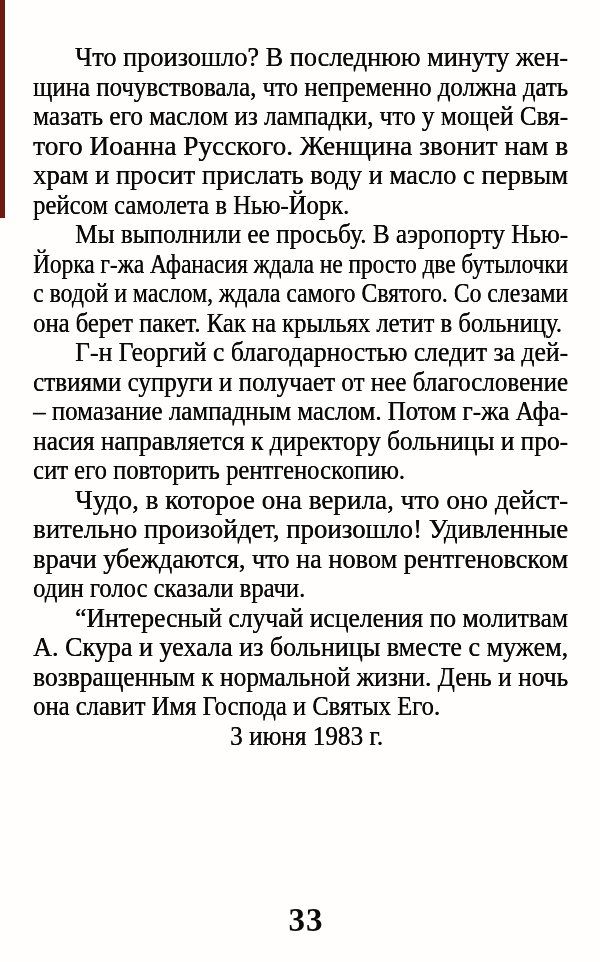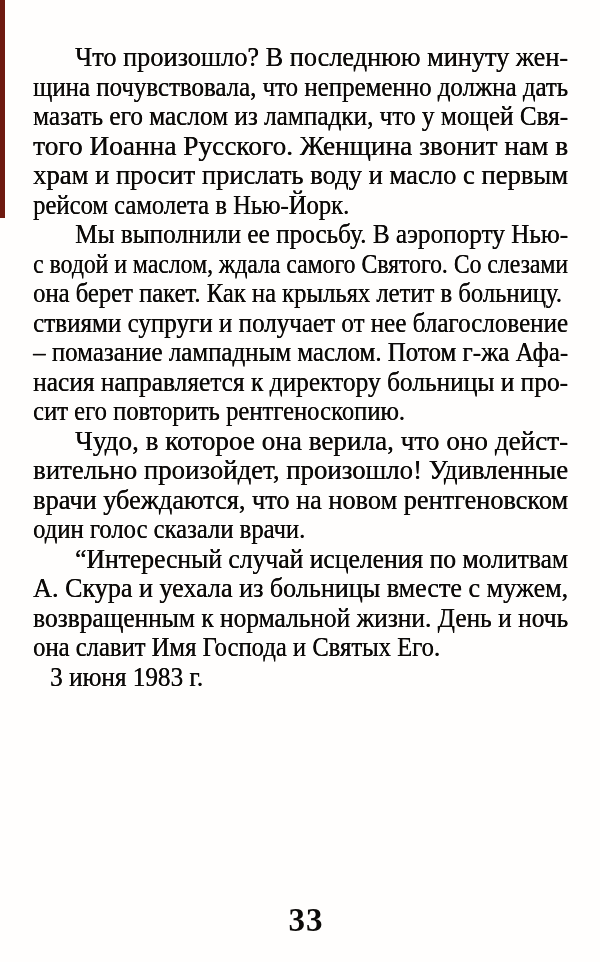--- a/index.html
+++ b/index.html
@@ -47,21 +47,21 @@
   }
   .t {
     display: inline-block;
     white-space: nowrap;
     transform-origin: 0 50%;
   }
   .date-row {
     height: 29.5px;
     line-height: 29.5px;
     font-size: 28px;
-    text-align: left;
+    text-align: center;
     padding-right: 5px;
     white-space: nowrap;
     text-shadow: 0.35px 0 0 currentColor;
   }
   .date-row .t {
     transform-origin: 100% 50%;
   }
   .page-number {
     position: absolute;
     top: 903px;
@@ -83,22 +83,24 @@
 
   <div class="text-block" style="color: rgb(12, 10, 8);">
 
     <div class="line first"><span class="t" style="transform: scaleX(0.939);">Что произошло? В последнюю минуту жен-</span></div>
       <div class="line"><span class="t" style="transform: scaleX(0.8895);">щина почувствовала, что непременно должна дать</span></div>
       <div class="line"><span class="t" style="transform: scaleX(0.9003);">мазать его маслом из лампадки, что у мощей Свя-</span></div>
       <div class="line"><span class="t" style="transform: scaleX(0.9767);">того Иоанна Русского. Женщина звонит нам в</span></div>
       <div class="line"><span class="t" style="transform: scaleX(0.9503);">храм и просит прислать воду и масло с первым</span></div>
       <div class="line last"><span class="t" style="transform: scaleX(0.88);">рейсом самолета в Нью-Йорк.</span></div>
       <div class="line first"><span class="t" style="transform: scaleX(0.9009);">Мы выполнили ее просьбу. В аэропорту Нью-</span></div>
+      <div class="line"><span class="t" style="transform: scaleX(0.8323);">Йорка г-жа Афанасия ждала не просто две бутылочки</span></div>
       <div class="line"><span class="t" style="transform: scaleX(0.8467);">с водой и маслом, ждала самого Святого. Со слезами</span></div>
       <div class="line last"><span class="t" style="transform: scaleX(0.88);">она берет пакет. Как на крыльях летит в больницу.</span></div>
+      <div class="line first"><span class="t" style="transform: scaleX(0.9165);">Г-н Георгий с благодарностью следит за дей-</span></div>
       <div class="line"><span class="t" style="transform: scaleX(0.895);">ствиями супруги и получает от нее благословение</span></div>
       <div class="line"><span class="t" style="transform: scaleX(0.8907);">– помазание лампадным маслом. Потом г-жа Афа-</span></div>
       <div class="line"><span class="t" style="transform: scaleX(0.907);">насия направляется к директору больницы и про-</span></div>
       <div class="line last"><span class="t" style="transform: scaleX(0.88);">сит его повторить рентгеноскопию.</span></div>
       <div class="line first"><span class="t" style="transform: scaleX(0.9701);">Чудо, в которое она верила, что оно дейст-</span></div>
       <div class="line"><span class="t" style="transform: scaleX(0.9578);">вительно произойдет, произошло! Удивленные</span></div>
       <div class="line"><span class="t" style="transform: scaleX(0.9393);">врачи убеждаются, что на новом рентгеновском</span></div>
       <div class="line last"><span class="t" style="transform: scaleX(0.88);">один голос сказали врачи.</span></div>
       <div class="line first"><span class="t" style="transform: scaleX(0.9144);">“Интересный случай исцеления по молитвам</span></div>
       <div class="line"><span class="t" style="transform: scaleX(0.9322);">А. Скура и уехала из больницы вместе с мужем,</span></div>

